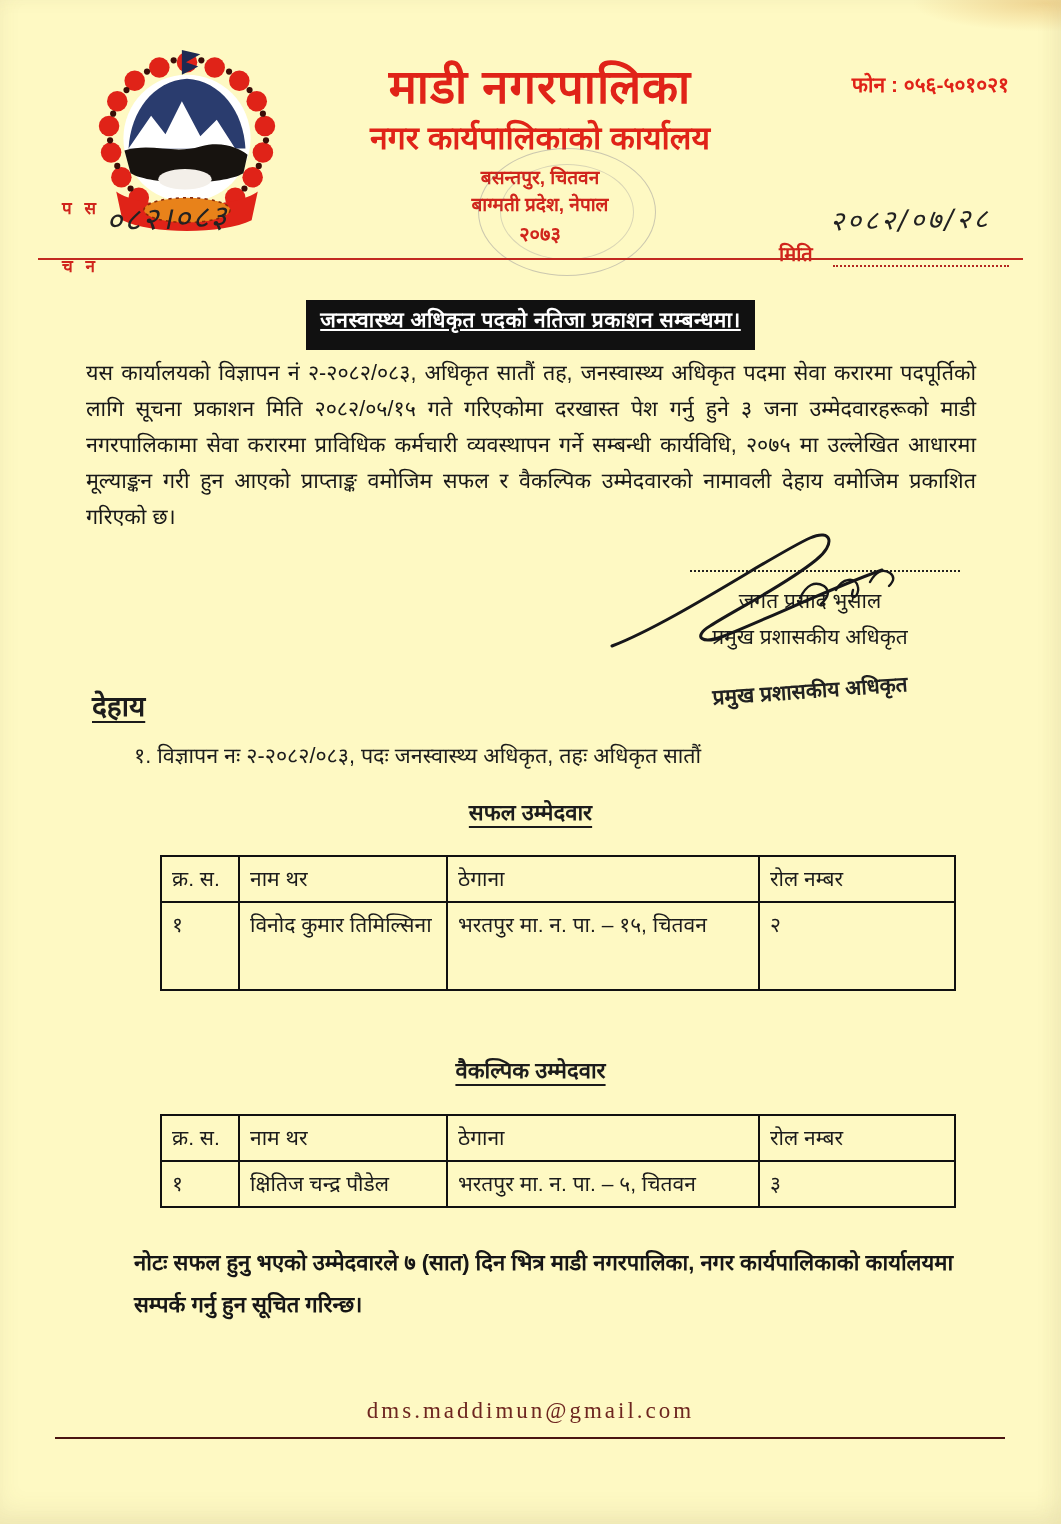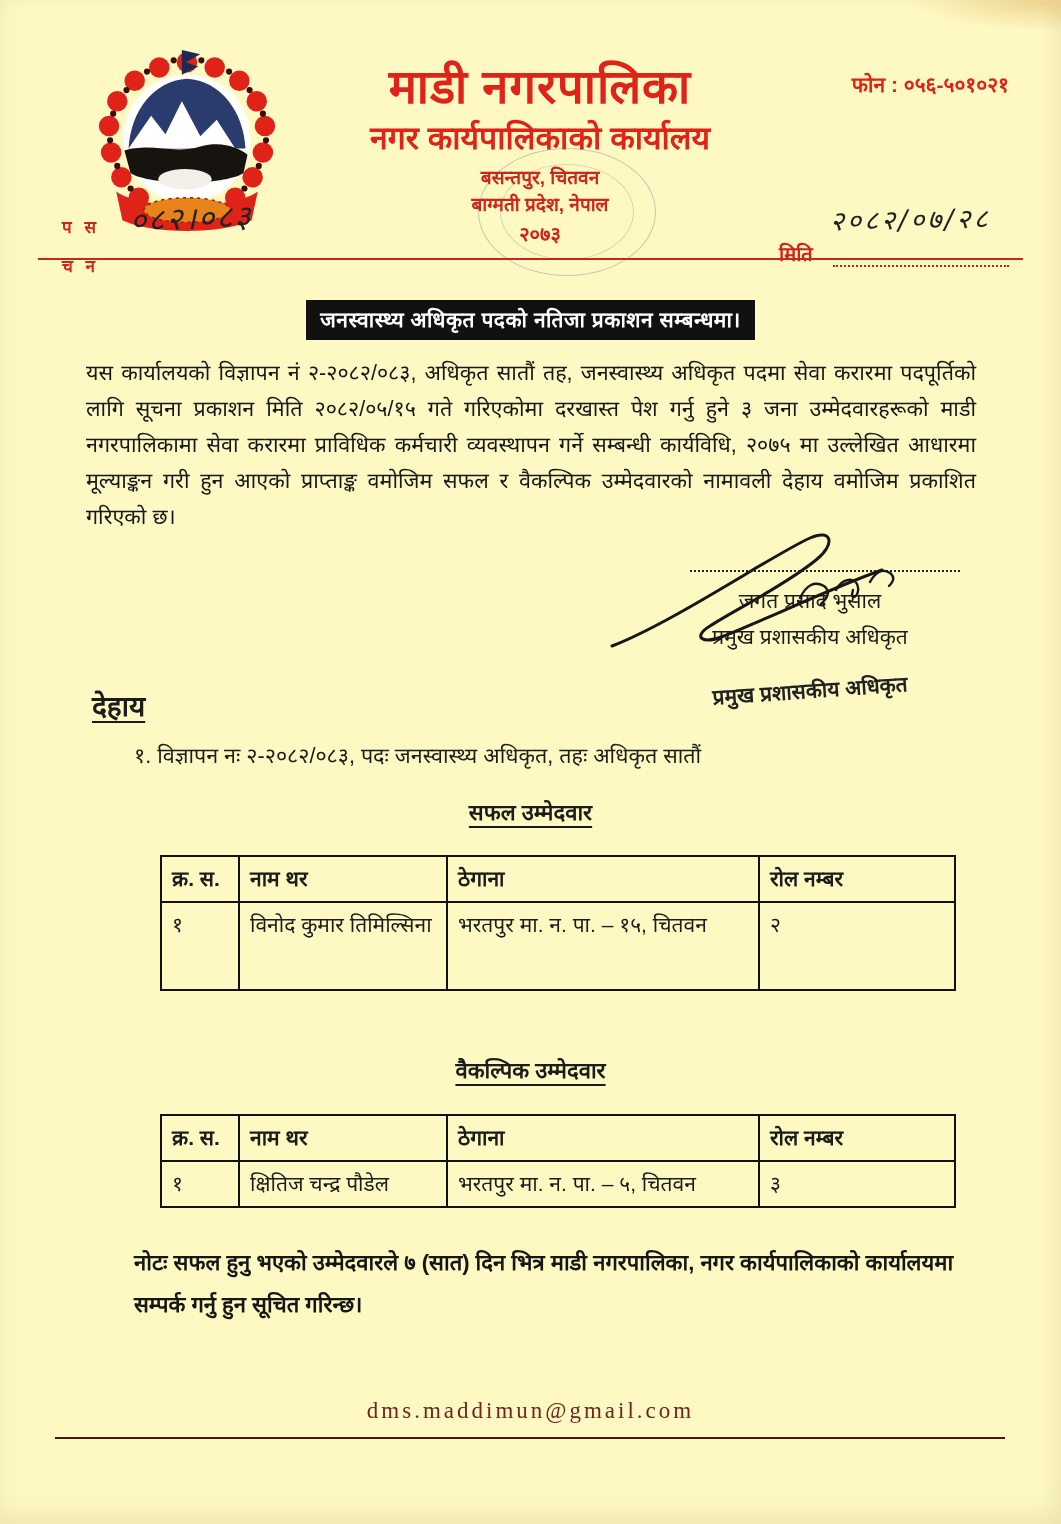--- a/index.html
+++ b/index.html
@@ -24,30 +24,30 @@
   .stamp-faint .c1,.stamp-faint .c2 { position:absolute; border-radius:50%; border:1.5px solid rgba(85,85,130,.30); }
   .stamp-faint .c1 { inset:0; }
   .stamp-faint .c2 { inset:16px 22px; border-color:rgba(85,85,130,.22); }
   .phone { position:absolute; right:52px; top:70px; font-size:21px; font-weight:bold; color:#e02318; }
   .hand { font-family:"DejaVu Sans",sans-serif; font-style:italic; color:#222; }
   .date-hand { position:absolute; right:70px; top:200px; font-size:27px; letter-spacing:3px; transform:rotate(-1deg); }
   .miti-row { position:absolute; right:52px; top:240px; width:230px; display:flex; align-items:flex-end; gap:20px; }
   .miti-label { font-size:20px; font-weight:bold; color:#d0251c; }
   .miti-dots { flex:1; border-bottom:2.5px dotted #b3271f; height:22px; }
   .refs { position:absolute; left:62px; top:196px; }
-  .ref-line { display:flex; align-items:flex-end; gap:30px; }
+  .ref-line { display:flex; align-items:flex-start; gap:6px; }
   .ref-label { font-size:17px; font-weight:bold; color:#d0251c; letter-spacing:4px; }
   .ref-value { font-size:31px; letter-spacing:2px; transform:rotate(-2deg); }
   .dispatch { margin-top:16px; }
   .red-rule { position:absolute; left:38px; top:258px; width:985px; height:0; border-top:2.5px solid #c22a20; }
 
   
   .subject { position:absolute; left:0; top:300px; width:100%; text-align:center; }
   .subject-inner { display:inline-block; background:#111; color:#fff; font-size:21px; font-weight:bold;
-    padding:5px 14px 7px; letter-spacing:.5px; }
+    padding:5px 14px 17px; letter-spacing:.5px;text-decoration:underline; }
 
   
   .para { position:absolute; left:86px; top:355px; width:890px; font-size:21.5px; line-height:36px;
     text-align:justify; color:#181818; }
 
   
   .sig-block { position:absolute; left:630px; top:528px; width:360px; text-align:center; }
   .sig-art { position:absolute; left:-26px; top:-4px; width:350px; height:140px; }
   .sig-dots { margin:42px 30px 0 60px; border-bottom:2.5px dotted #222; height:1px; }
   .sig-name { margin-top:14px; font-size:21px; color:#1a1a1a; }
@@ -63,21 +63,21 @@
     text-decoration:underline; text-underline-offset:6px; }
   .sec-head.successful { top:796px; }
   .sec-head.alternative { top:1054px; }
 
   
   table.result { position:absolute; left:160px; width:794px; border-collapse:collapse; table-layout:fixed; }
   table.result.t1 { top:855px; }
   table.result.t2 { top:1114px; }
   table.result th, table.result td { border:2.5px solid #111; font-weight:normal; text-align:left;
     padding:7px 10px 9px; font-size:21px; vertical-align:top; }
-  table.result th { height:46px;font-weight:bold; }
+  table.result th { height:46px; }
   col.c-sn { width:78px; } col.c-name { width:208px; } col.c-addr { width:312px; } col.c-roll { width:196px; }
   .t1 td { height:88px; }
   .t2 td { height:42px; }
 
   
   .note { position:absolute; left:134px; top:1242px; width:830px; font-size:22px; font-weight:600;
     line-height:42px; color:#161616; }
 
   
   .footer-rule { position:absolute; left:55px; top:1437px; width:950px; border-top:2.5px solid #4a1512; }

